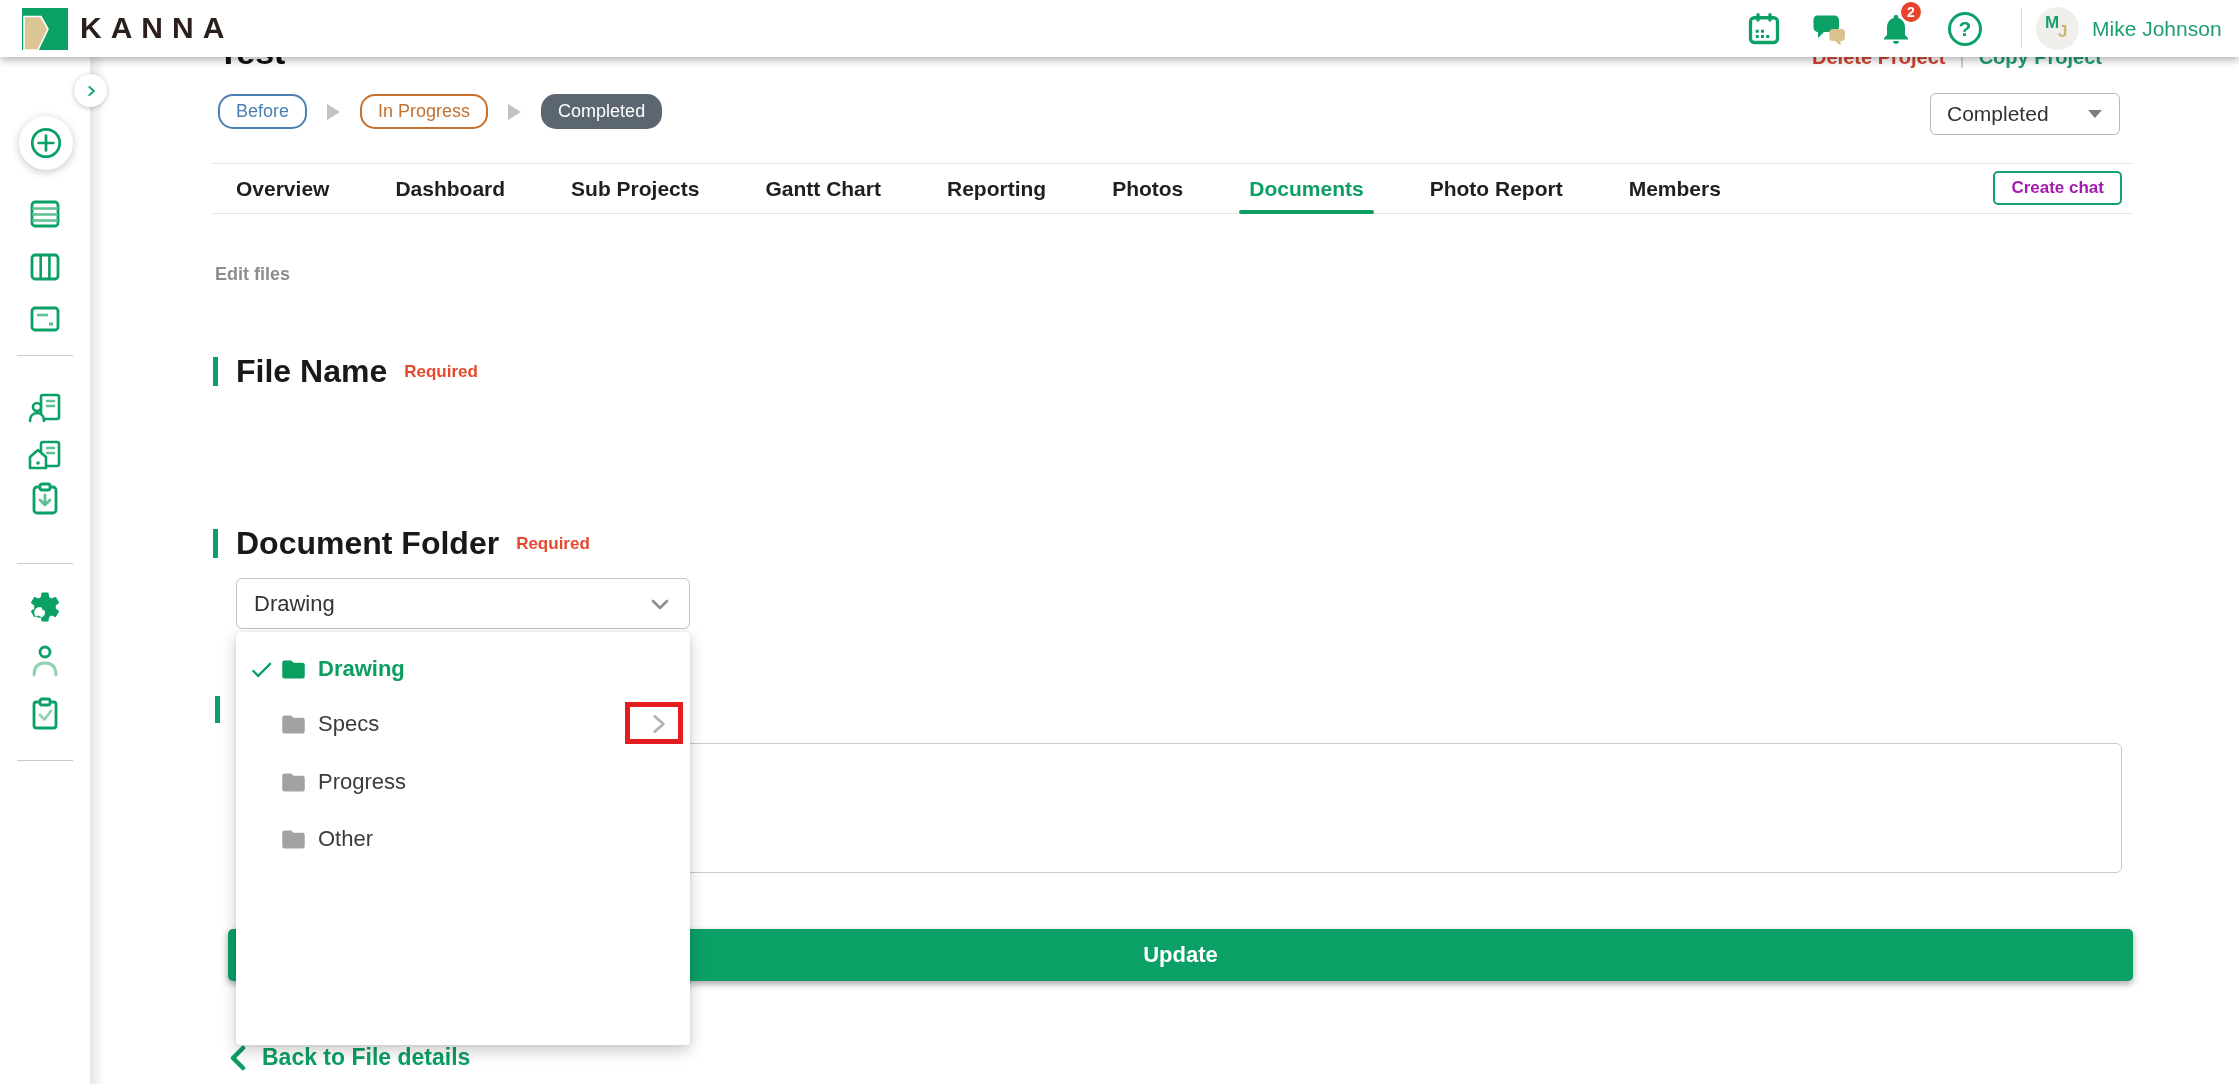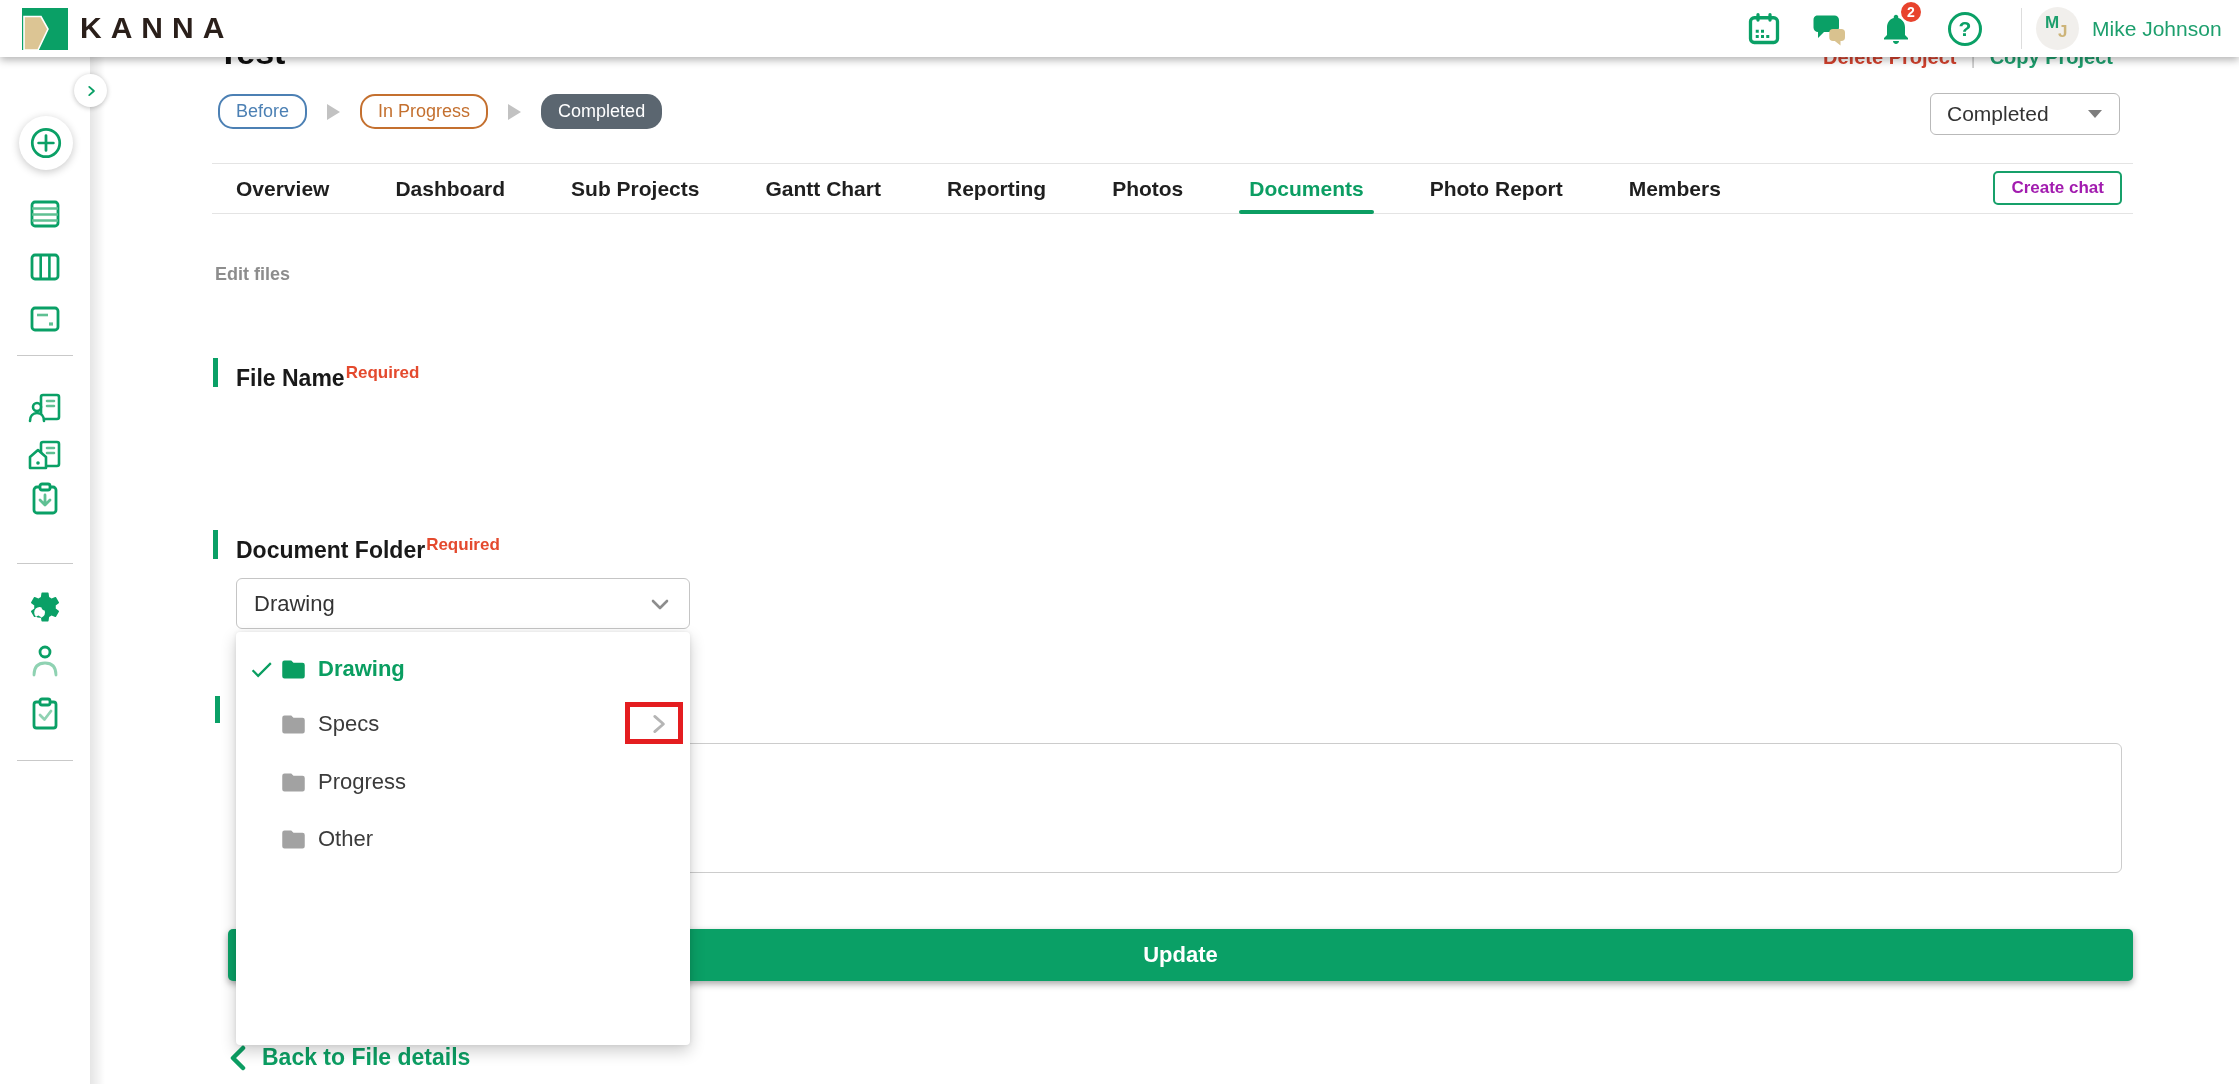--- a/index.html
+++ b/index.html
@@ -38,21 +38,21 @@
   .add-btn { position:absolute; left:19px; top:116px; width:54px; height:54px; border-radius:50%;
     background:#fff; box-shadow:0 2px 8px rgba(0,0,0,.22); z-index:5;
     display:flex; align-items:center; justify-content:center; cursor:pointer; }
   .snav { position:absolute; left:27px; width:36px; height:36px; cursor:pointer; z-index:5; }
   .snav svg { width:100%; height:100%; display:block; }
   .sdiv { position:absolute; left:17px; width:56px; height:1px; background:#c9c9c9; z-index:5; }
 
   
   .page-title { position:absolute; left:218px; top:30px; font-size:34px; font-weight:700;
     color:#0f0f0f; z-index:1; line-height:44px; }
-  .proj-actions { position:absolute; top:46px; right:126px; z-index:1; font-size:20px; font-weight:700;
+  .proj-actions { position:absolute; top:46px; right:137px; z-index:1; font-size:20px; font-weight:700;
     display:flex; align-items:flex-start; gap:14px; }
   .delete-link { color:#d4422e; cursor:pointer; }
   .action-sep { color:#c9c9c9; font-weight:400; }
   .copy-link { color:#1d9f6d; cursor:pointer; }
 
   .status-row { position:absolute; left:218px; top:94px; display:flex; align-items:center; gap:19px;text-align:right; }
   .pill { font-size:18px; padding:5px 16px; border-radius:15px; border:2px solid; background:#fff; cursor:pointer; }
   .pill.before { color:#4c80b4; border-color:#4c80b4; }
   .pill.progress { color:#c4702f; border-color:#c4702f; }
   .chip-done { font-size:18px; padding:7px 17px; border-radius:15px; background:#5b6670; color:#fff; cursor:pointer; }
@@ -72,22 +72,22 @@
   .tab.active::after { content:""; position:absolute; left:0; right:0; bottom:-1px; height:4px;
     background:#0c9e63; border-radius:2px; }
   .create-chat { position:absolute; right:117px; top:171px; height:34px; padding:0 16px;
     border:2px solid #17a06a; border-radius:5px; background:#fff; color:#a21caf;
     font-size:17px; font-weight:700; display:flex; align-items:center; cursor:pointer;text-align:right; }
 
   .section-heading { position:absolute; left:215px; top:264px; font-size:18px; font-weight:700; color:#8d8d8d; }
 
   .field-label { position:absolute; left:213px; display:flex; align-items:center; }
   .label-bar { width:5px; height:29px; background:#0aa066; margin-right:18px; }
-  .label-text { font-size:23px; font-weight:700; color:#191919;margin-top:12px; }
-  .required-tag { font-size:17px; font-weight:700; color:#e44a2e; margin-left:1px; }
+  .label-text { font-size:32px; font-weight:700; color:#191919; }
+  .required-tag { font-size:17px; font-weight:700; color:#e44a2e; margin-left:17px; }
 
   .file-input { position:absolute; left:236px; top:389px; width:1886px; height:63px;
     border:1px solid #c9c9c9; border-radius:6px; padding:0 18px; font-size:23px; color:#2a2a2a;
     font-family:"Liberation Sans","DejaVu Sans",sans-serif; outline:none; background:#fff; }
 
   .folder-select { position:absolute; left:236px; top:578px; width:454px; height:51px;
     border:1px solid #c5c5c5; border-radius:6px; background:#fff; cursor:pointer;
     display:flex; align-items:center; padding:0 17px; font-size:22px; color:#333; z-index:2; }
   .folder-select svg { margin-left:auto; }
 

